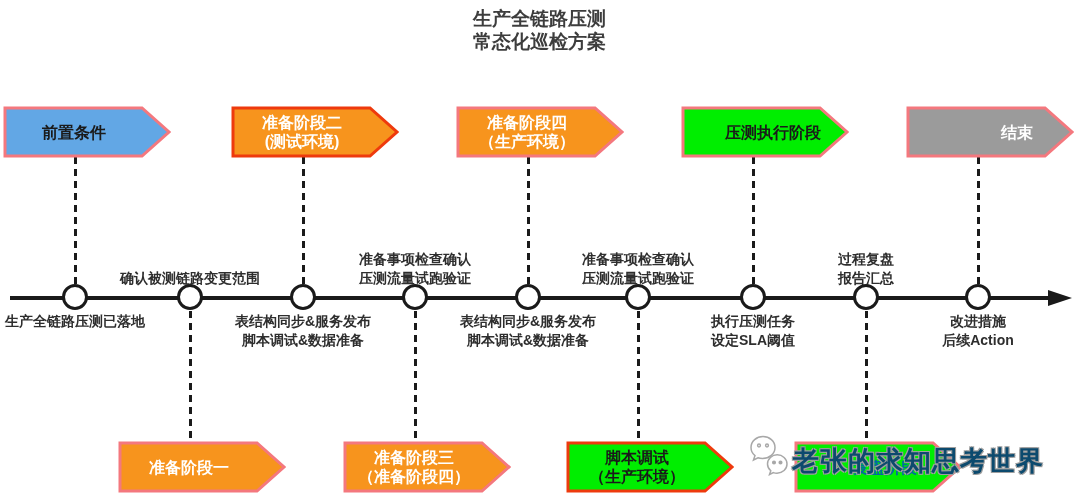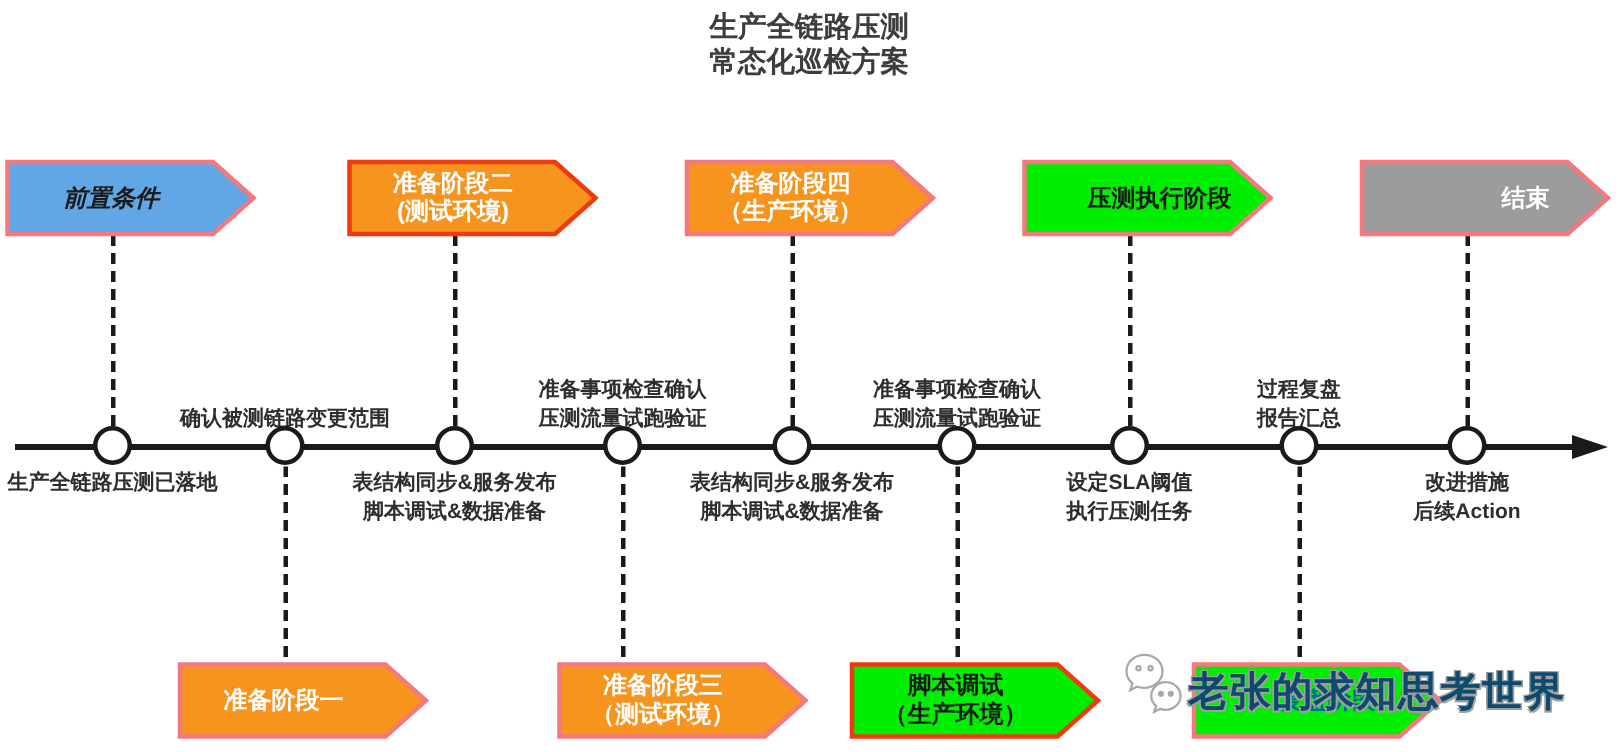--- a/index.html
+++ b/index.html
@@ -123,21 +123,21 @@
           <circle cx="26" cy="29.5" r="1.3" fill="#a8a8a8"></circle>
           <circle cx="32.5" cy="29.5" r="1.3" fill="#a8a8a8"></circle>
         </g>
       </svg>
     </span>
     <span class="watermark-text">老张的求知思考世界</span>
   </div>
 
 <div class="dash" style="left: 73.5px; top: 157px; height: 128px;"></div>
     <div class="node" style="left: 62px; top: 284px;"></div>
-    <div class="banner" style="left: 3px; top: 106px; font-style: italic;">
+    <div class="banner" style="left: 3px; top: 106px;">
       <svg width="168" height="52" viewBox="0 0 168 52">
         <polygon points="2,2 139,2 166,26 139,50 2,50" fill="#62A7E5" stroke="#F4787E" stroke-width="3"></polygon>
       </svg>
       <div class="banner-label" style="color: rgb(26, 26, 26);">
         <div>前置条件</div>
       </div>
     </div>
     <div class="note" style="left: -45px; top: 312px;">
       <div>生产全链路压测已落地</div>
     </div>
@@ -164,27 +164,27 @@
         <div>准备阶段二</div>
         <div>(测试环境)</div>
       </div>
     </div>
     <div class="note" style="left: 183px; top: 312px;">
       <div>表结构同步&amp;服务发布</div>
       <div>脚本调试&amp;数据准备</div>
     </div>
     <div class="dash" style="left: 413.5px; top: 311px; height: 130px;"></div>
     <div class="node" style="left: 402px; top: 284px;"></div>
-    <div class="banner" style="left: 343px; top: 441px; margin-left: 28px;">
+    <div class="banner" style="left: 343px; top: 441px;">
       <svg width="168" height="52" viewBox="0 0 168 52">
         <polygon points="2,2 139,2 166,26 139,50 2,50" fill="#F7941D" stroke="#F4787E" stroke-width="3"></polygon>
       </svg>
       <div class="banner-label" style="color: rgb(255, 255, 255);">
         <div>准备阶段三</div>
-        <div>（测试环境）</div>
+        <div>（准备阶段四）</div>
       </div>
     </div>
     <div class="note" style="left: 295px; top: 250px;">
       <div>准备事项检查确认</div>
       <div>压测流量试跑验证</div>
     </div>
     <div class="dash" style="left: 526.5px; top: 157px; height: 128px;"></div>
     <div class="node" style="left: 515px; top: 284px;"></div>
     <div class="banner" style="left: 456px; top: 106px;">
       <svg width="168" height="52" viewBox="0 0 168 52">
@@ -218,22 +218,22 @@
     <div class="node" style="left: 740px; top: 284px;"></div>
     <div class="banner" style="left: 681px; top: 106px;">
       <svg width="168" height="52" viewBox="0 0 168 52">
         <polygon points="2,2 139,2 166,26 139,50 2,50" fill="#00EE00" stroke="#F4787E" stroke-width="3"></polygon>
       </svg>
       <div class="banner-label" style="color: rgb(26, 26, 26); align-items: flex-end;">
         <div>压测执行阶段</div>
       </div>
     </div>
     <div class="note" style="left: 633px; top: 312px;">
+      <div>执行压测任务</div>
       <div>设定SLA阈值</div>
-      <div>执行压测任务</div>
     </div>
     <div class="dash" style="left: 864.5px; top: 311px; height: 130px;"></div>
     <div class="node" style="left: 853px; top: 284px;"></div>
     <div class="banner" style="left: 794px; top: 441px;">
       <svg width="168" height="52" viewBox="0 0 168 52">
         <polygon points="2,2 139,2 166,26 139,50 2,50" fill="#00EE00" stroke="#F4787E" stroke-width="3"></polygon>
       </svg>
       <div class="banner-label" style="color: #0369a1; padding-left: 20px;">
         <div>复盘阶段</div>
       </div>

